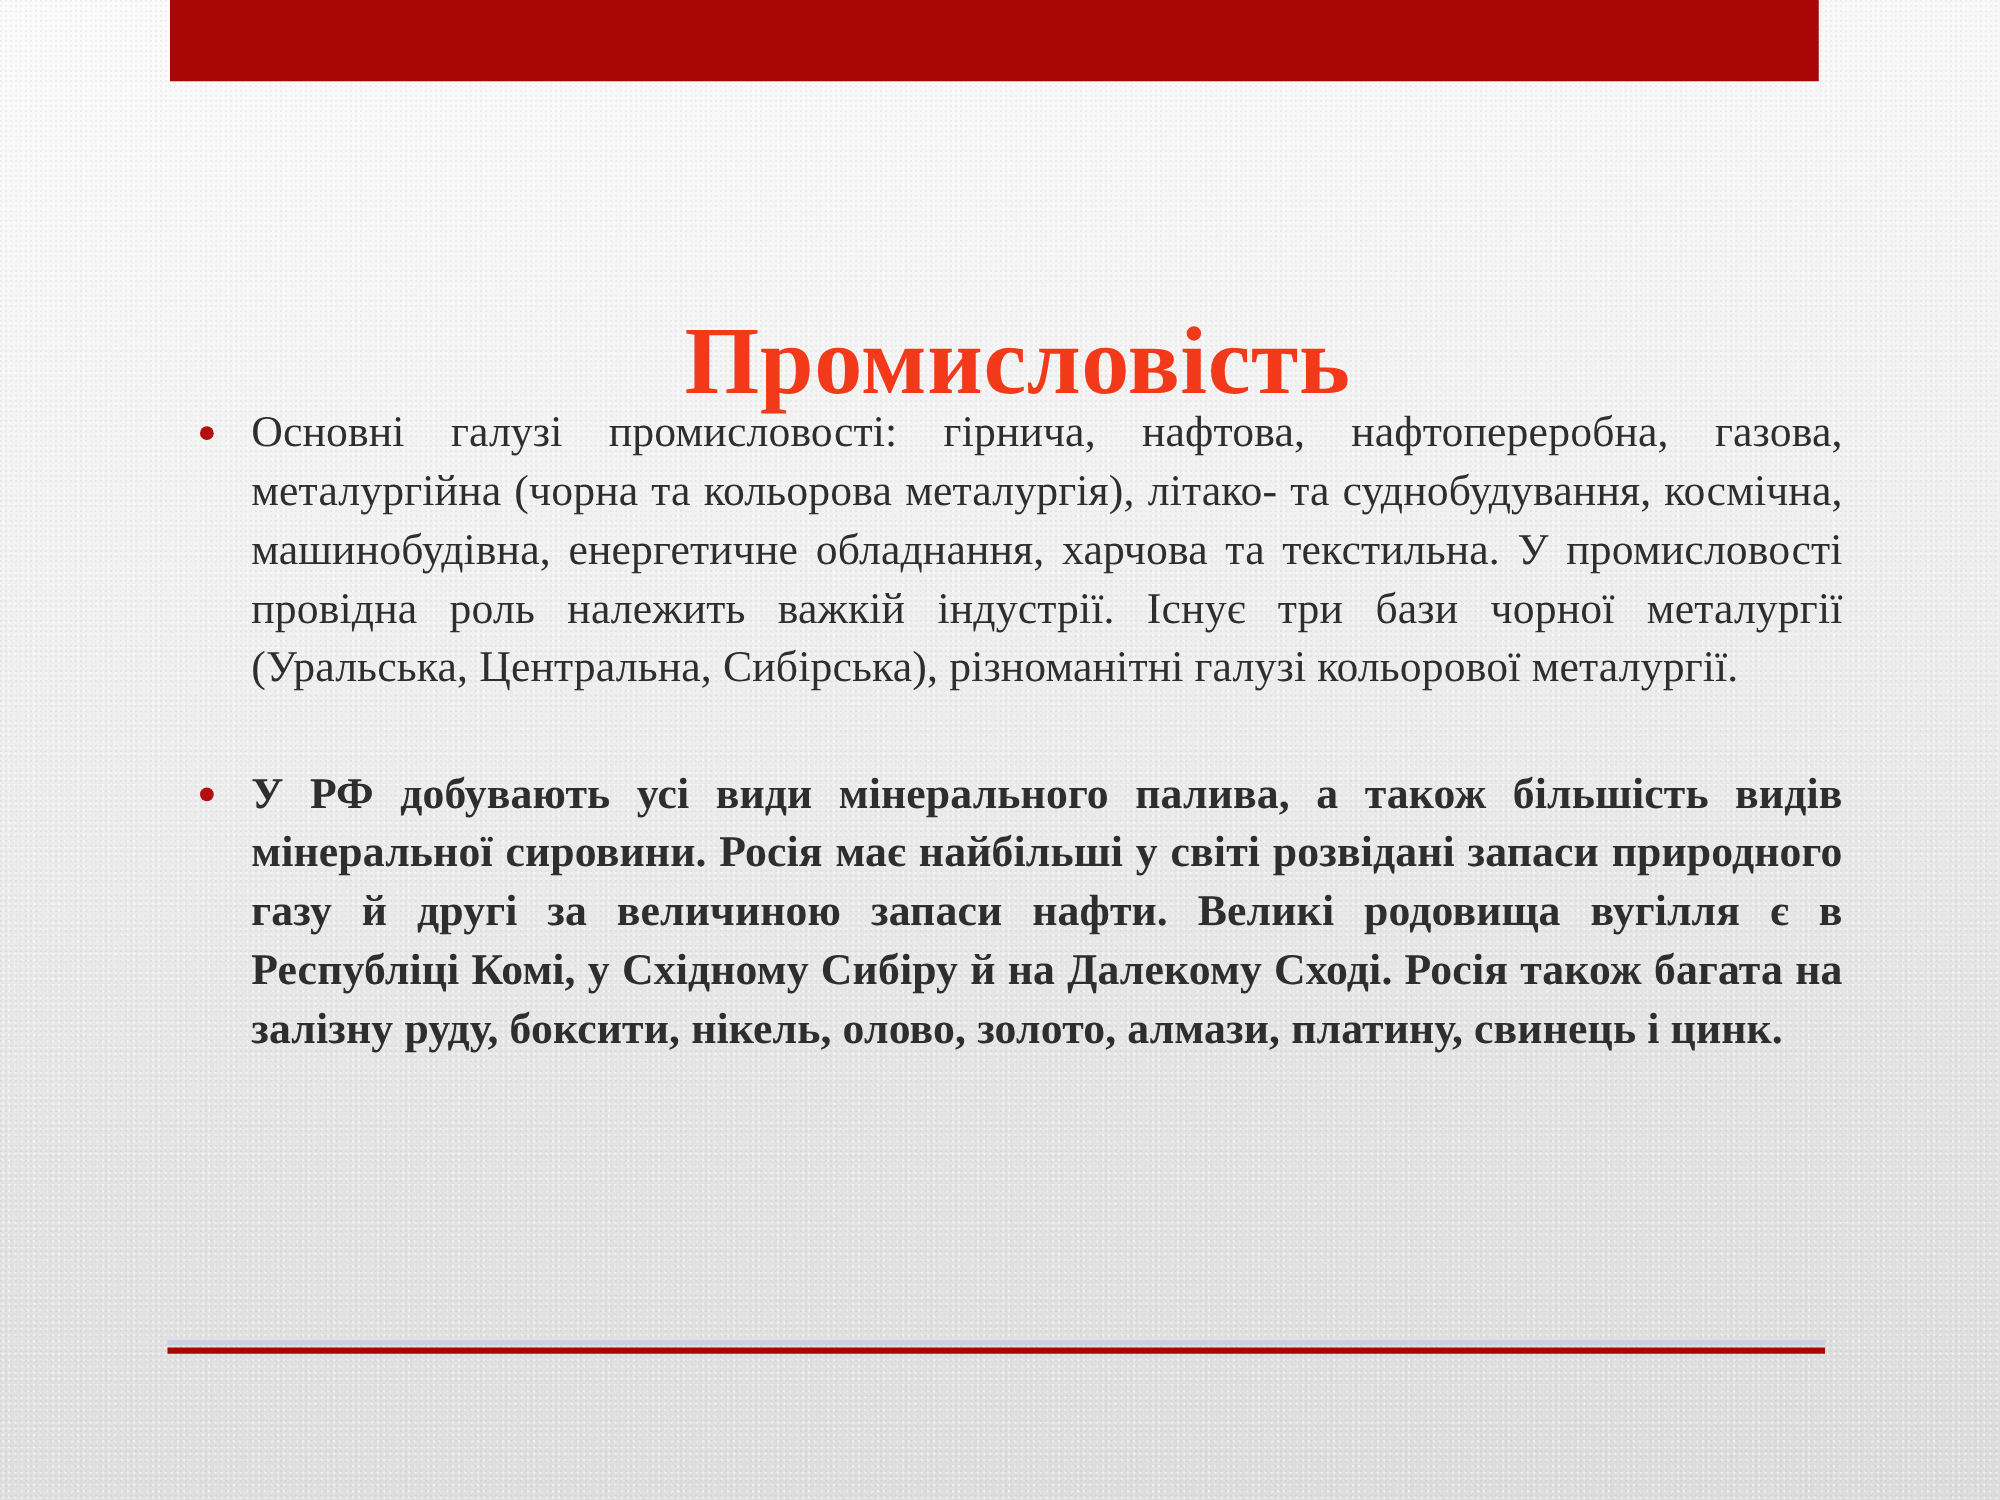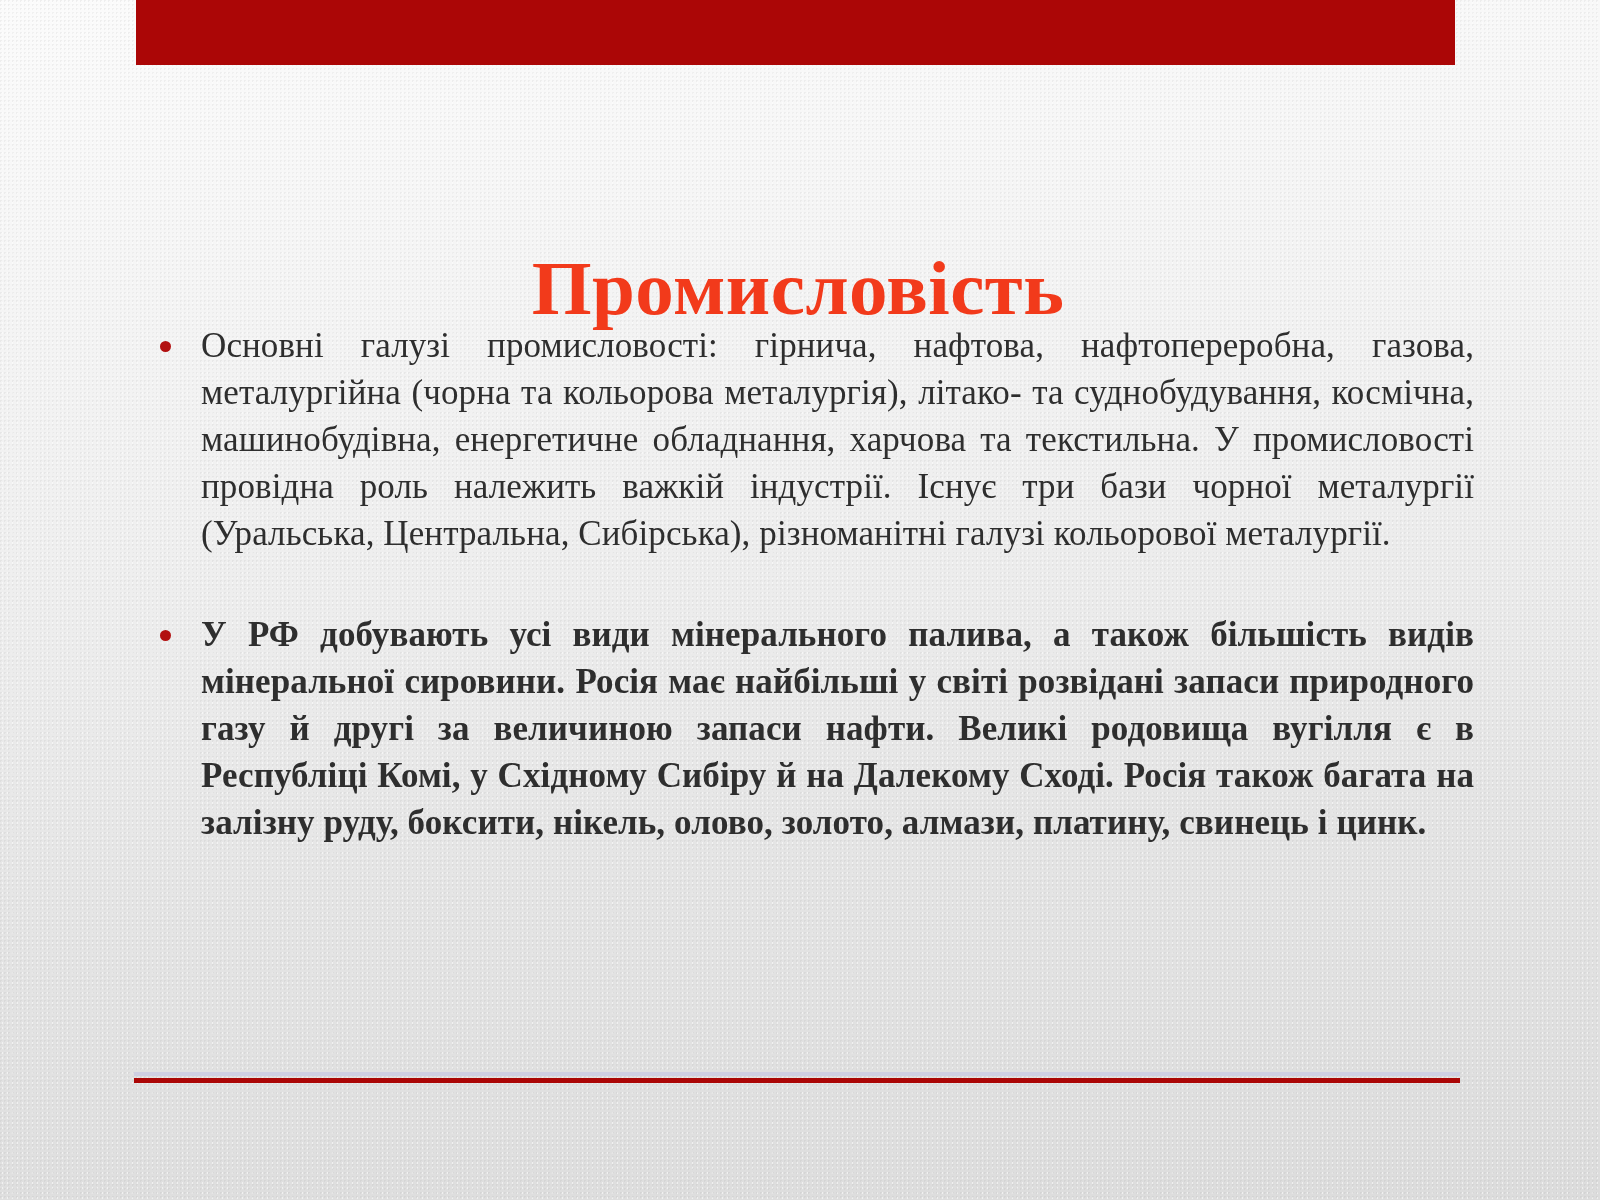--- a/index.html
+++ b/index.html
@@ -32,21 +32,21 @@
     left: 136px;
     top: 0;
     width: 1319px;
     height: 65px;
     background: #ab0606;
   }
 
   
   .title-wrap {
     position: absolute;
-    left: 136px;
+    left: 152px;
     top: 196px;
     width: 1324px;
     text-align: center;
   }
   .title {
     display: inline-block;
     font-family: "Liberation Serif", serif;
     font-weight: bold;
     font-size: 77px;
     line-height: 1.05;

